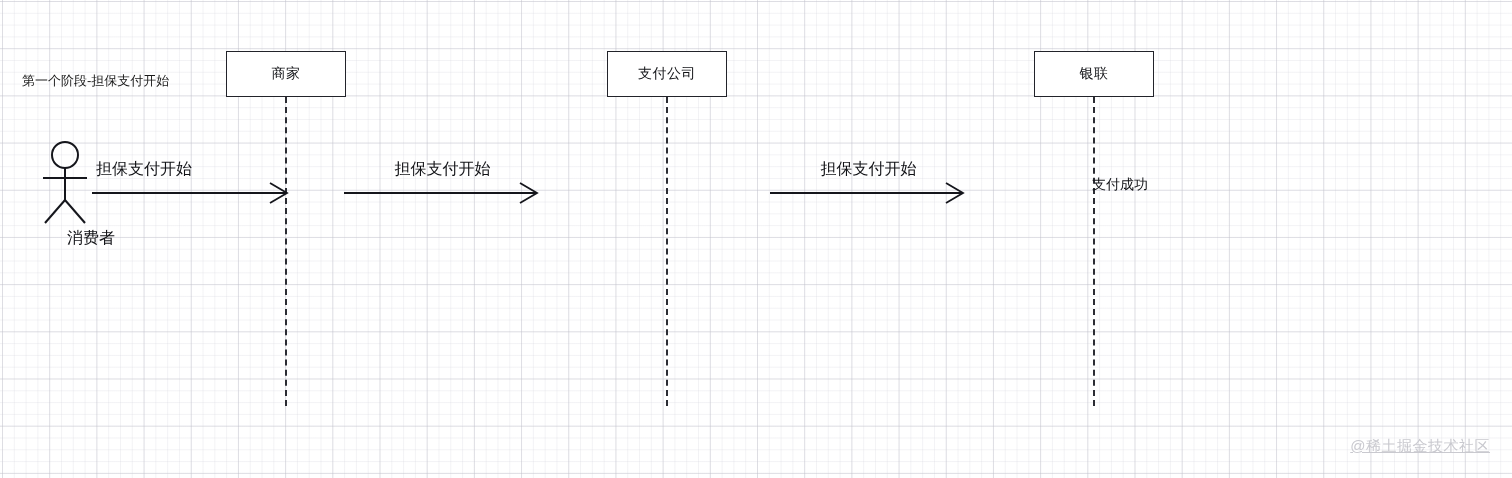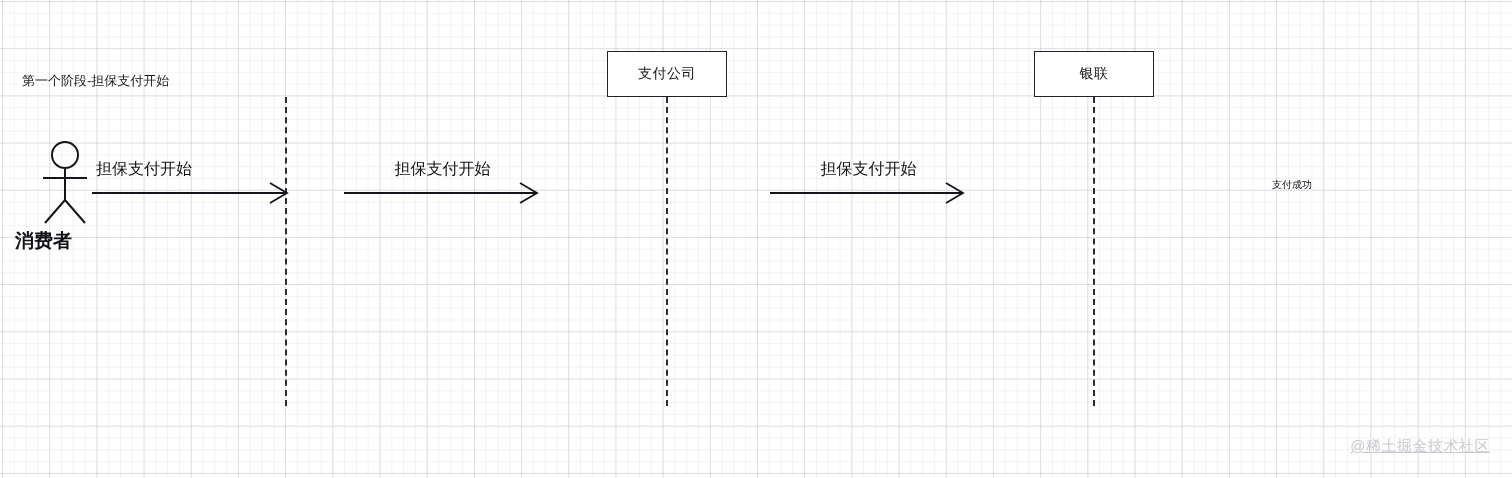--- a/index.html
+++ b/index.html
@@ -68,48 +68,46 @@
     top: 97px;
     height: 309px;
   }
 
   
   .actor {
     position: absolute;
   }
   .actor-label {
     position: absolute;
-    font-size: 19px;
+    font-size: 16px;
     color: #111216;
     white-space: nowrap;
-    text-align: left;
-    font-weight: bold;
+    text-align: right;
   }
 
   
   .message {
     position: absolute;
     height: 40px;
   }
   .message-label {
     position: absolute;
     font-size: 16px;
     color: #111216;
     white-space: nowrap;
     text-align: center;
     line-height: 17px;
   }
 
   
   .note-text {
     position: absolute;
-    font-size: 10px;
+    font-size: 14px;
     color: #111216;
     line-height: 19px;
-    text-align: center;
     white-space: nowrap;
   }
 
   .watermark {
     position: absolute;
     right: 22px;
     bottom: 22px;
     font-size: 15px;
     color: #c9c9cf;
     white-space: nowrap;
@@ -130,20 +128,23 @@
     <svg width="64" height="84" viewBox="0 0 64 84">
       <circle cx="32" cy="15" r="13" fill="none" stroke="#15161c" stroke-width="2"></circle>
       <line x1="32" y1="28" x2="32" y2="60" stroke="#15161c" stroke-width="2"></line>
       <line x1="10" y1="38" x2="54" y2="38" stroke="#15161c" stroke-width="2"></line>
       <line x1="32" y1="60" x2="12" y2="83" stroke="#15161c" stroke-width="2"></line>
       <line x1="32" y1="60" x2="52" y2="83" stroke="#15161c" stroke-width="2"></line>
     </svg>
   </div>
   <div class="actor-label" style="left:15px; top:228px; width:100px;">消费者</div>
 
+  <div class="participant-box" style="left:226px; top:51px;">
+    <span class="participant-label">商家</span>
+  </div>
 
   <div class="participant-box" style="left:607px; top:51px;">
     <span class="participant-label">支付公司</span>
   </div>
 
   <div class="participant-box" style="left:1034px; top:51px;text-align:center;">
     <span class="participant-label">银联</span>
   </div>
 
   <div class="lifeline" style="left:285px;"></div>

